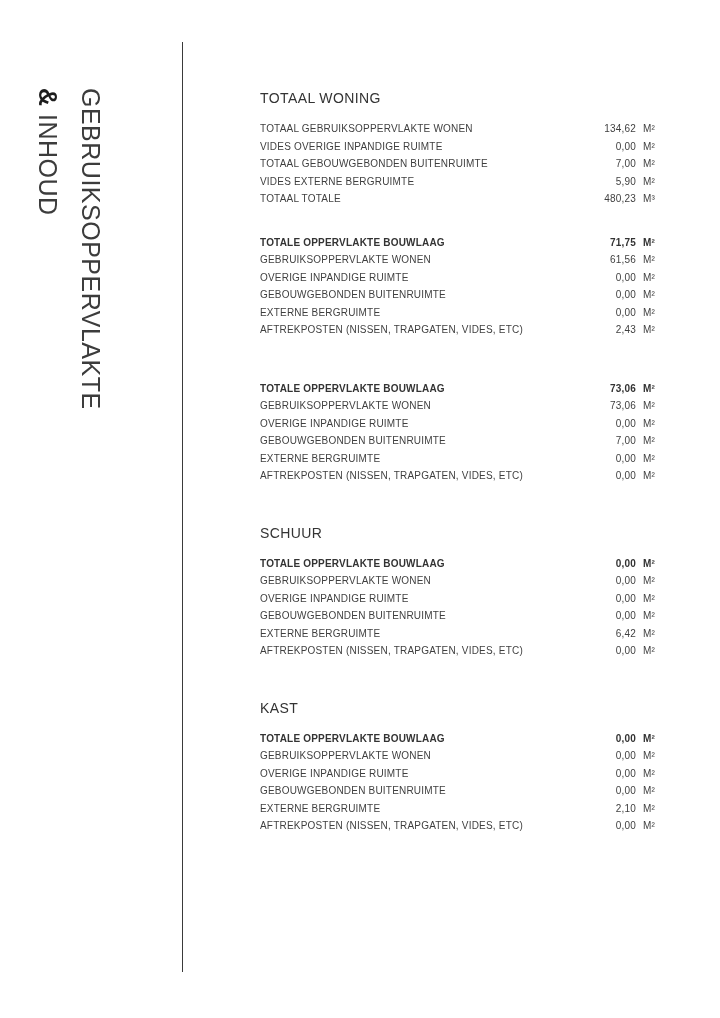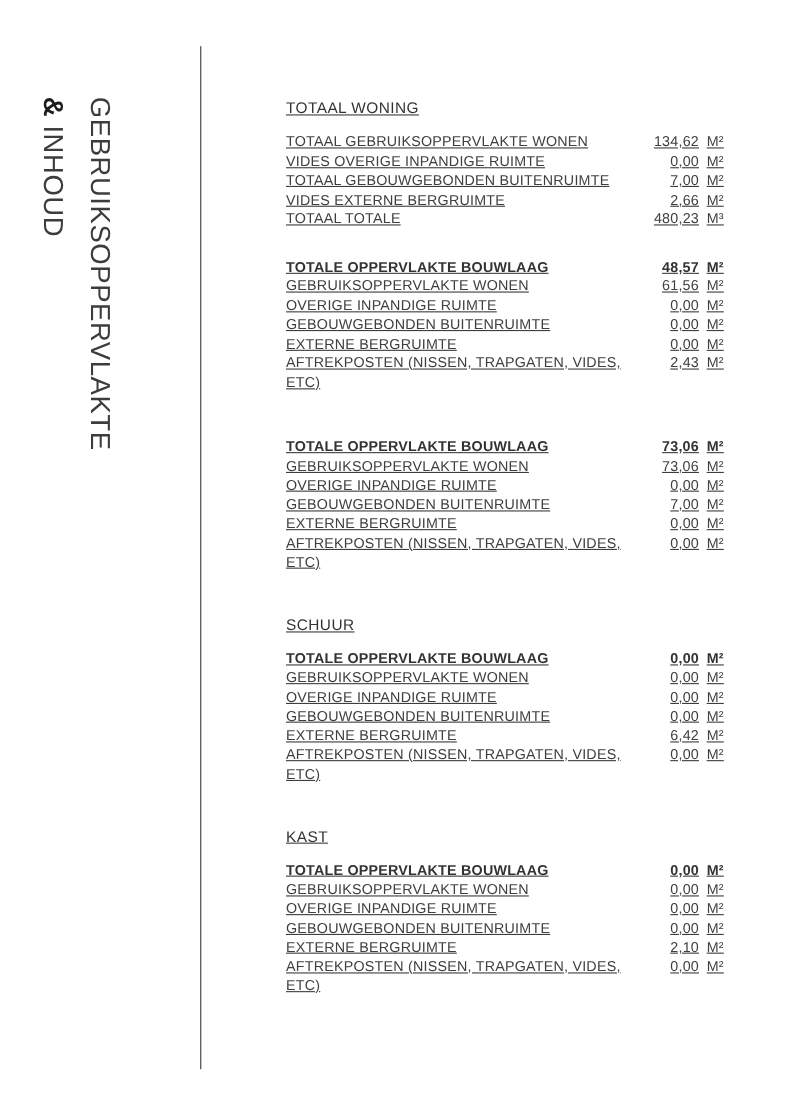--- a/index.html
+++ b/index.html
@@ -32,35 +32,35 @@
     white-space:nowrap;
   }
   .sidebar-title .line{display:block;}
   .sidebar-title .amp{font-weight:700;color:#1c1c1c;}
   
   .content{
     position:absolute;
     left:260px;top:91px;
     width:398px;
   }
-  .section{margin-bottom:41px;text-decoration:underline;}
+  .section{margin-bottom:41px;}
   .section.tight{margin-bottom:26px;}
   .section-heading{
     font-size:14px;
     line-height:14px;
     letter-spacing:0.4px;
     color:#333333;
     font-weight:400;
     margin:0 0 15px 0;
   }
   .rows{margin:0;padding:0;}
   .row{
     display:flex;
-    align-items:flex-start;
-    font-size:13px;
+    align-items:center;
+    font-size:10px;
     line-height:17.5px;
     letter-spacing:0.2px;
     color:#3f3f3f;
   }
   .row .label{flex:1 1 auto; text-align:left;}
   .row .value{flex:0 0 auto; text-align:right; min-width:55px;}
   .row .unit{flex:0 0 15px; margin-left:7px; text-align:left;}
   .row.bold{font-weight:700;color:#333333;}
 </style>
 </head>
@@ -90,36 +90,36 @@
           <span class="value">0,00</span>
           <span class="unit">M²</span>
         </div>
         <div class="row">
           <span class="label">TOTAAL GEBOUWGEBONDEN BUITENRUIMTE</span>
           <span class="value">7,00</span>
           <span class="unit">M²</span>
         </div>
         <div class="row">
           <span class="label">VIDES EXTERNE BERGRUIMTE</span>
-          <span class="value">2,66</span>
+          <span class="value">5,90</span>
           <span class="unit">M²</span>
         </div>
         <div class="row">
           <span class="label">TOTAAL TOTALE</span>
           <span class="value">480,23</span>
           <span class="unit">M³</span>
         </div>
       </div>
     </div>
 
     <div class="section">
       <div class="rows">
         <div class="row bold">
           <span class="label">TOTALE OPPERVLAKTE BOUWLAAG</span>
-          <span class="value">48,57</span>
+          <span class="value">71,75</span>
           <span class="unit">M²</span>
         </div>
         <div class="row">
           <span class="label">GEBRUIKSOPPERVLAKTE WONEN</span>
           <span class="value">61,56</span>
           <span class="unit">M²</span>
         </div>
         <div class="row">
           <span class="label">OVERIGE INPANDIGE RUIMTE</span>
           <span class="value">0,00</span>

